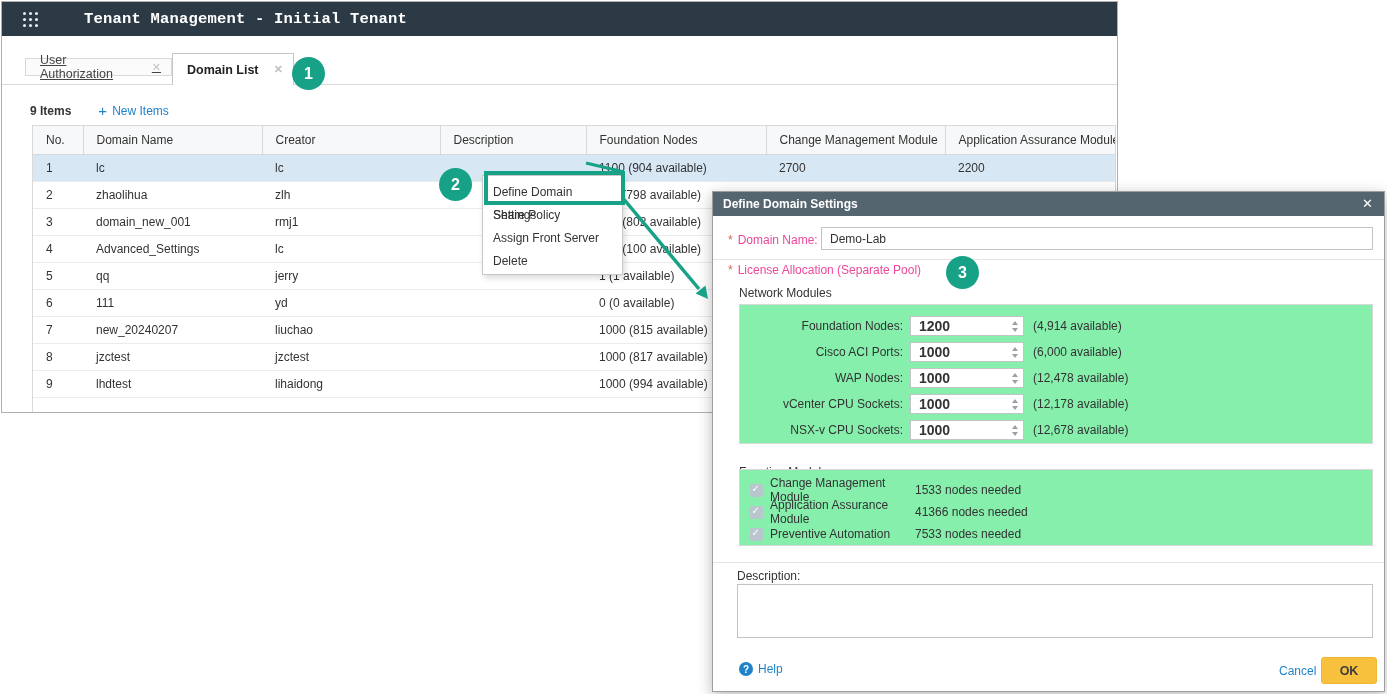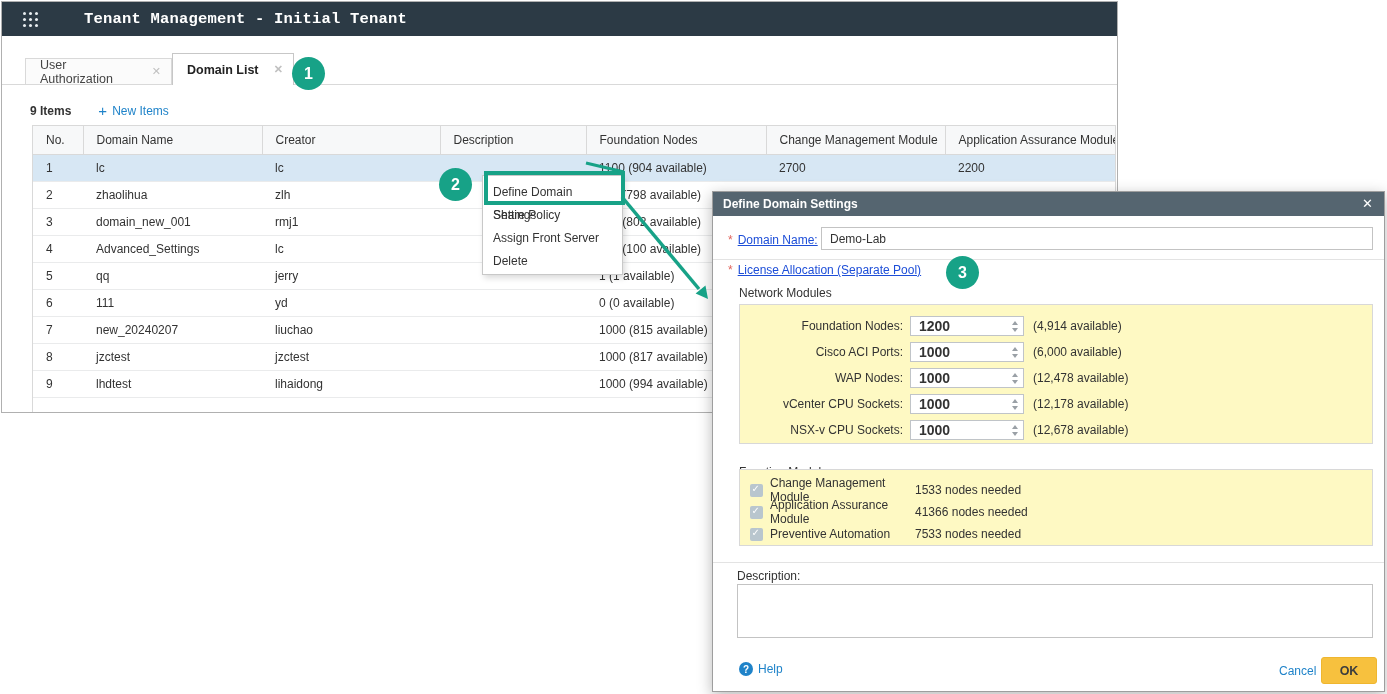--- a/index.html
+++ b/index.html
@@ -18,22 +18,22 @@
     box-shadow: 6px 0 0 #e8edf0, 12px 0 0 #e8edf0,
                 0 6px 0 #e8edf0, 6px 6px 0 #e8edf0, 12px 6px 0 #e8edf0,
                 0 12px 0 #e8edf0, 6px 12px 0 #e8edf0, 12px 12px 0 #e8edf0; }
   .app-title { position:absolute; left:82px; top:0; height:34px; line-height:34px;
     color:#fff; font-size:15.5px; font-weight:bold; letter-spacing:.2px;font-family:Liberation Mono, monospace; }
 
   
   .tabstrip-line { position:absolute; left:0; top:82px; width:100%; height:1px; background:#d9d9d9; }
   .tab { position:absolute; display:flex; align-items:center; justify-content:space-between;
     padding:0 10px 0 14px; font-size:12.5px; cursor:pointer; }
-  .tab-inactive { left:23px; top:56px; width:147px; height:27px; background:#fbfbfb;
-    border:1px solid #d9d9d9; color:#444; }
+  .tab-inactive { left:23px; top:56px; width:147px; height:18px; background:#fbfbfb;
+    border:1px solid #d9d9d9; color:#444;text-decoration:underline; }
   .tab-active { left:170px; top:51px; width:122px; height:32px; background:#fff;
     border:1px solid #c7c7c7; border-bottom:none; font-weight:600; color:#222; z-index:2; }
   .tab-close { color:#c0c0c0; font-size:11px; margin-left:10px; cursor:pointer; }
 
   
   .toolbar { position:absolute; left:28px; top:100px; display:flex; align-items:center; font-size:12px; }
   .items-count { font-weight:600; color:#333; }
   .new-domain { margin-left:27px; color:#1f83c9; display:flex; align-items:center; cursor:pointer; }
   .plus-glyph { font-size:15px; margin-right:5px; font-weight:400; }
 
@@ -60,29 +60,29 @@
   .menu-item { height:23px; line-height:23px; padding:0 10px; font-size:12px; color:#333; cursor:pointer; }
 
   
   .dialog { position:absolute; left:712px; top:191px; width:673px; height:501px;
     background:#fff; border:1px solid #9e9e9e; box-shadow:0 4px 14px rgba(0,0,0,.28); z-index:10; }
   .dlg-titlebar { position:absolute; left:0; top:0; right:0; height:24px; background:#556570;
     display:flex; align-items:center; }
   .dlg-title { margin-left:10px; color:#fff; font-size:12px; font-weight:bold; }
   .dlg-close { position:absolute; right:11px; top:4px; color:#fff; font-size:13px; cursor:pointer; }
   .req { color:#e0645c; margin-right:5px; font-size:12px; }
-  .dlg-label { font-size:12px; color:#1d4ed8;text-decoration:underline; }
+  .dlg-label { font-size:12px; color:#ec4899; }
   .domain-row { position:absolute; left:15px; top:41px; display:flex; align-items:center; }
   .text-input { position:absolute; left:108px; top:35px; width:552px; height:23px;
     border:1px solid #c3c3c3; background:#fff; display:flex; align-items:center;
     padding-left:8px; font-size:12px; }
   .dlg-divider { position:absolute; left:0; right:0; height:1px; background:#e3e3e3; }
   .license-row { position:absolute; left:15px; top:71px; display:flex; align-items:center; }
   .section-label { position:absolute; font-size:12px; color:#333; }
-  .group-box { position:absolute; border:1px solid #d8d8d8; background:#fef9c3; }
+  .group-box { position:absolute; border:1px solid #d8d8d8; background:#86efac; }
   .nm-box { left:26px; top:112px; width:634px; height:140px; padding-top:8px; }
   .nm-row { display:flex; align-items:center; height:26px; }
   .nm-label { width:163px; text-align:right; margin-right:7px; font-size:12px; color:#333; }
   .num-input { width:114px; height:20px; border:1px solid #c0c4c8; background:#fff;
     display:flex; align-items:center; }
   .num-val { flex:1; padding-left:8px; font-size:14px; color:#333;font-weight:bold; }
   .spinner { width:16px; height:100%; display:flex; flex-direction:column;
     align-items:center; justify-content:center; cursor:pointer; }
   .spin-up { width:0; height:0; border-left:3.5px solid transparent; border-right:3.5px solid transparent;
     border-bottom:4px solid #9aa0a6; margin-bottom:3px; }

